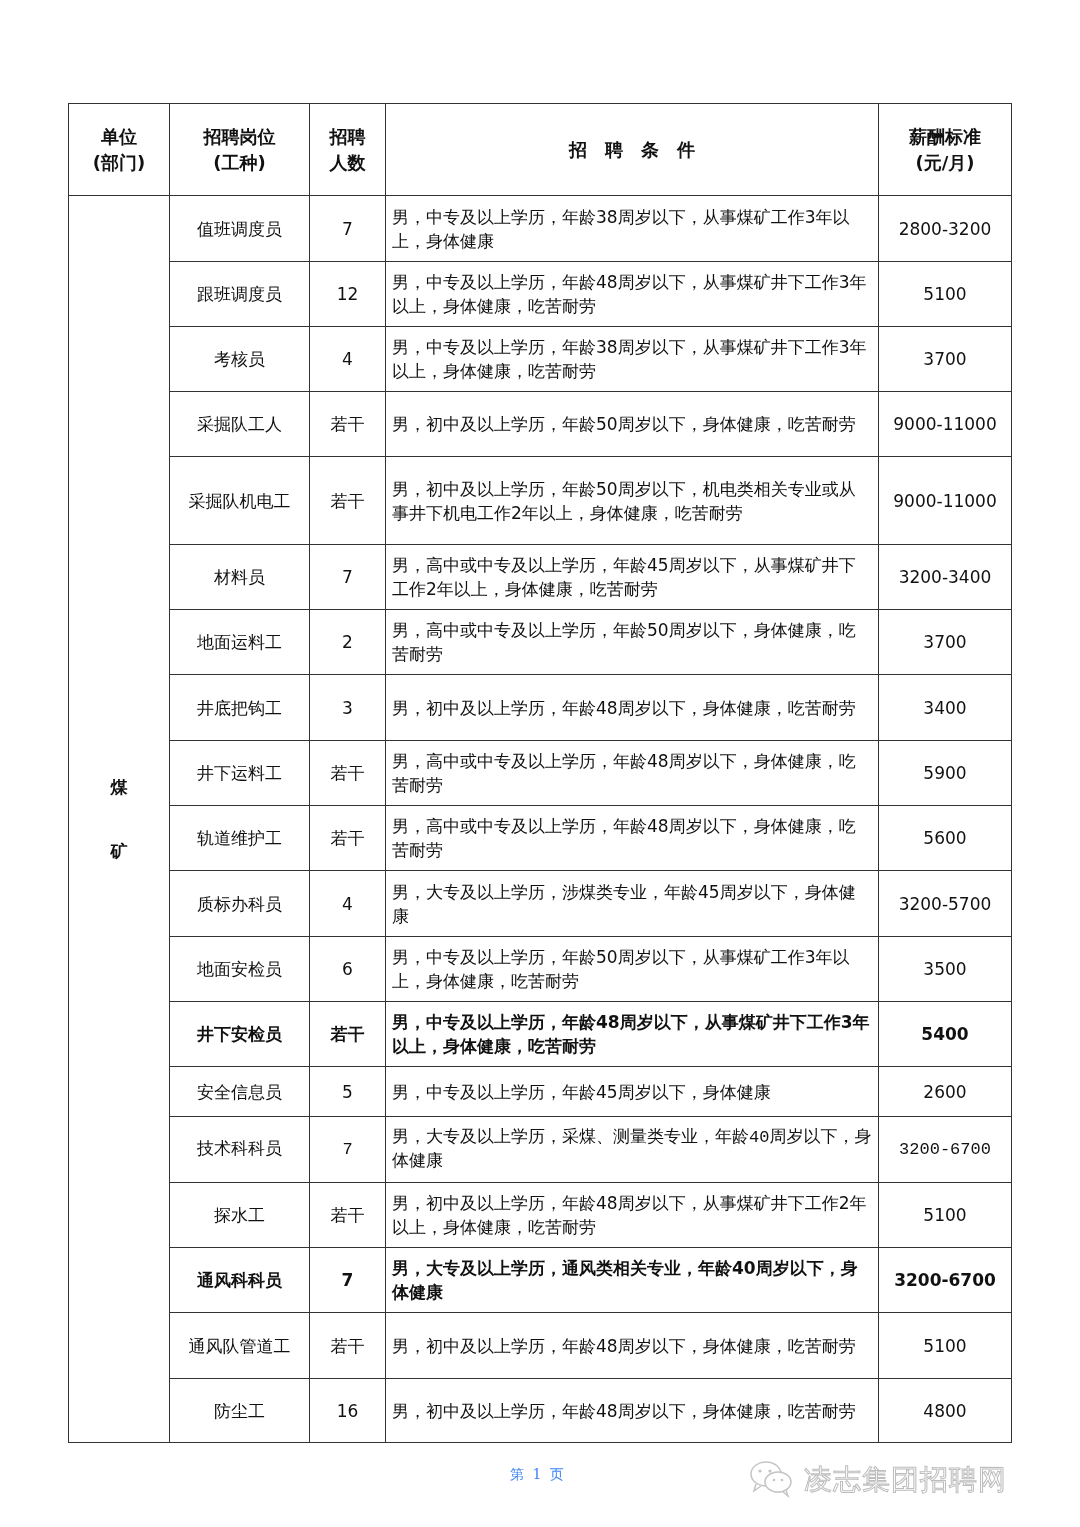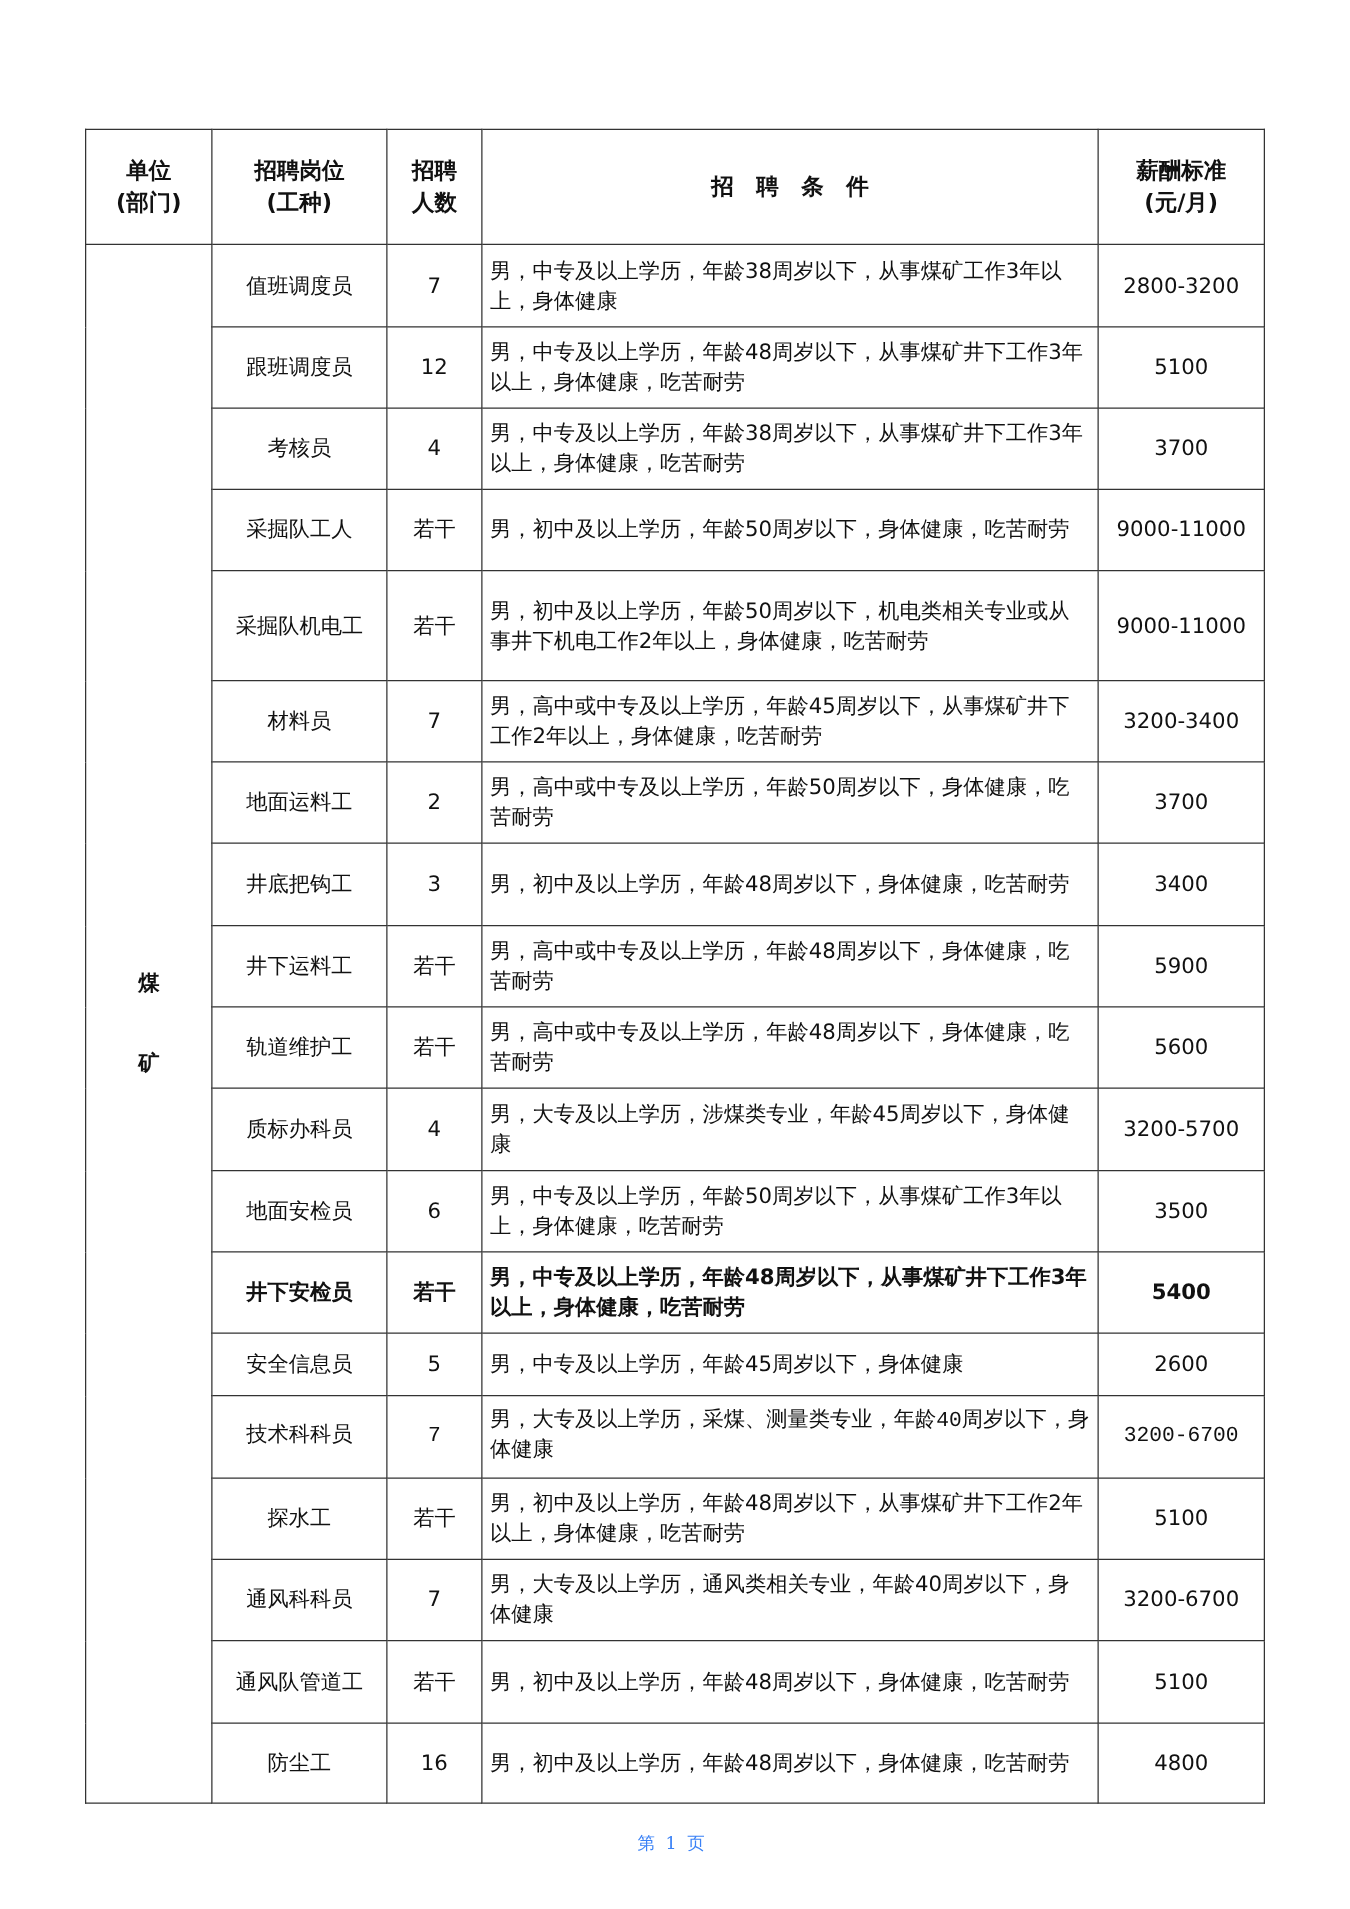--- a/index.html
+++ b/index.html
@@ -183,21 +183,21 @@
           <td class="c-num">7</td>
           <td class="c-cond">男，大专及以上学历，采煤、测量类专业，年龄40周岁以下，身体健康</td>
           <td class="c-sal">3200-6700</td>
         </tr>
         <tr style="height: 65px;">
           <td class="c-pos">探水工</td>
           <td class="c-num">若干</td>
           <td class="c-cond">男，初中及以上学历，年龄48周岁以下，从事煤矿井下工作2年以上，身体健康，吃苦耐劳</td>
           <td class="c-sal">5100</td>
         </tr>
-        <tr style="height: 65px;">
+        <tr style="height: 65px; font-weight: bold;">
           <td class="c-pos">通风科科员</td>
           <td class="c-num">7</td>
           <td class="c-cond">男，大专及以上学历，通风类相关专业，年龄40周岁以下，身体健康</td>
           <td class="c-sal">3200-6700</td>
         </tr>
         <tr style="height: 66px;">
           <td class="c-pos">通风队管道工</td>
           <td class="c-num">若干</td>
           <td class="c-cond">男，初中及以上学历，年龄48周岁以下，身体健康，吃苦耐劳</td>
           <td class="c-sal">5100</td>
@@ -206,13 +206,28 @@
           <td class="c-pos">防尘工</td>
           <td class="c-num">16</td>
           <td class="c-cond">男，初中及以上学历，年龄48周岁以下，身体健康，吃苦耐劳</td>
           <td class="c-sal">4800</td>
         </tr>
       </tbody>
   </table>
 
   <div class="footer-page">第 1 页</div>
 
+  <div class="watermark">
+    <span>
+      <svg width="48" height="40" viewBox="0 0 48 40">
+        <ellipse cx="18" cy="16" rx="15" ry="12" fill="none" stroke="#c4c4c4" stroke-width="1.5"></ellipse>
+        <path d="M8 26 L6 33 L13 28" fill="none" stroke="#c4c4c4" stroke-width="1.5"></path>
+        <ellipse cx="30" cy="24" rx="13" ry="10" fill="#fff" stroke="#c4c4c4" stroke-width="1.5"></ellipse>
+        <path d="M38 32 L40 38 L34 33" fill="none" stroke="#c4c4c4" stroke-width="1.5"></path>
+        <circle cx="12" cy="13" r="1.6" fill="#c4c4c4"></circle>
+        <circle cx="22" cy="13" r="1.6" fill="#c4c4c4"></circle>
+        <circle cx="26" cy="22" r="1.3" fill="#c4c4c4"></circle>
+        <circle cx="34" cy="22" r="1.3" fill="#c4c4c4"></circle>
+      </svg>
+    </span>
+    <span class="wm-text">凌志集团招聘网</span>
+  </div>
 </div>
 
 </body></html>

